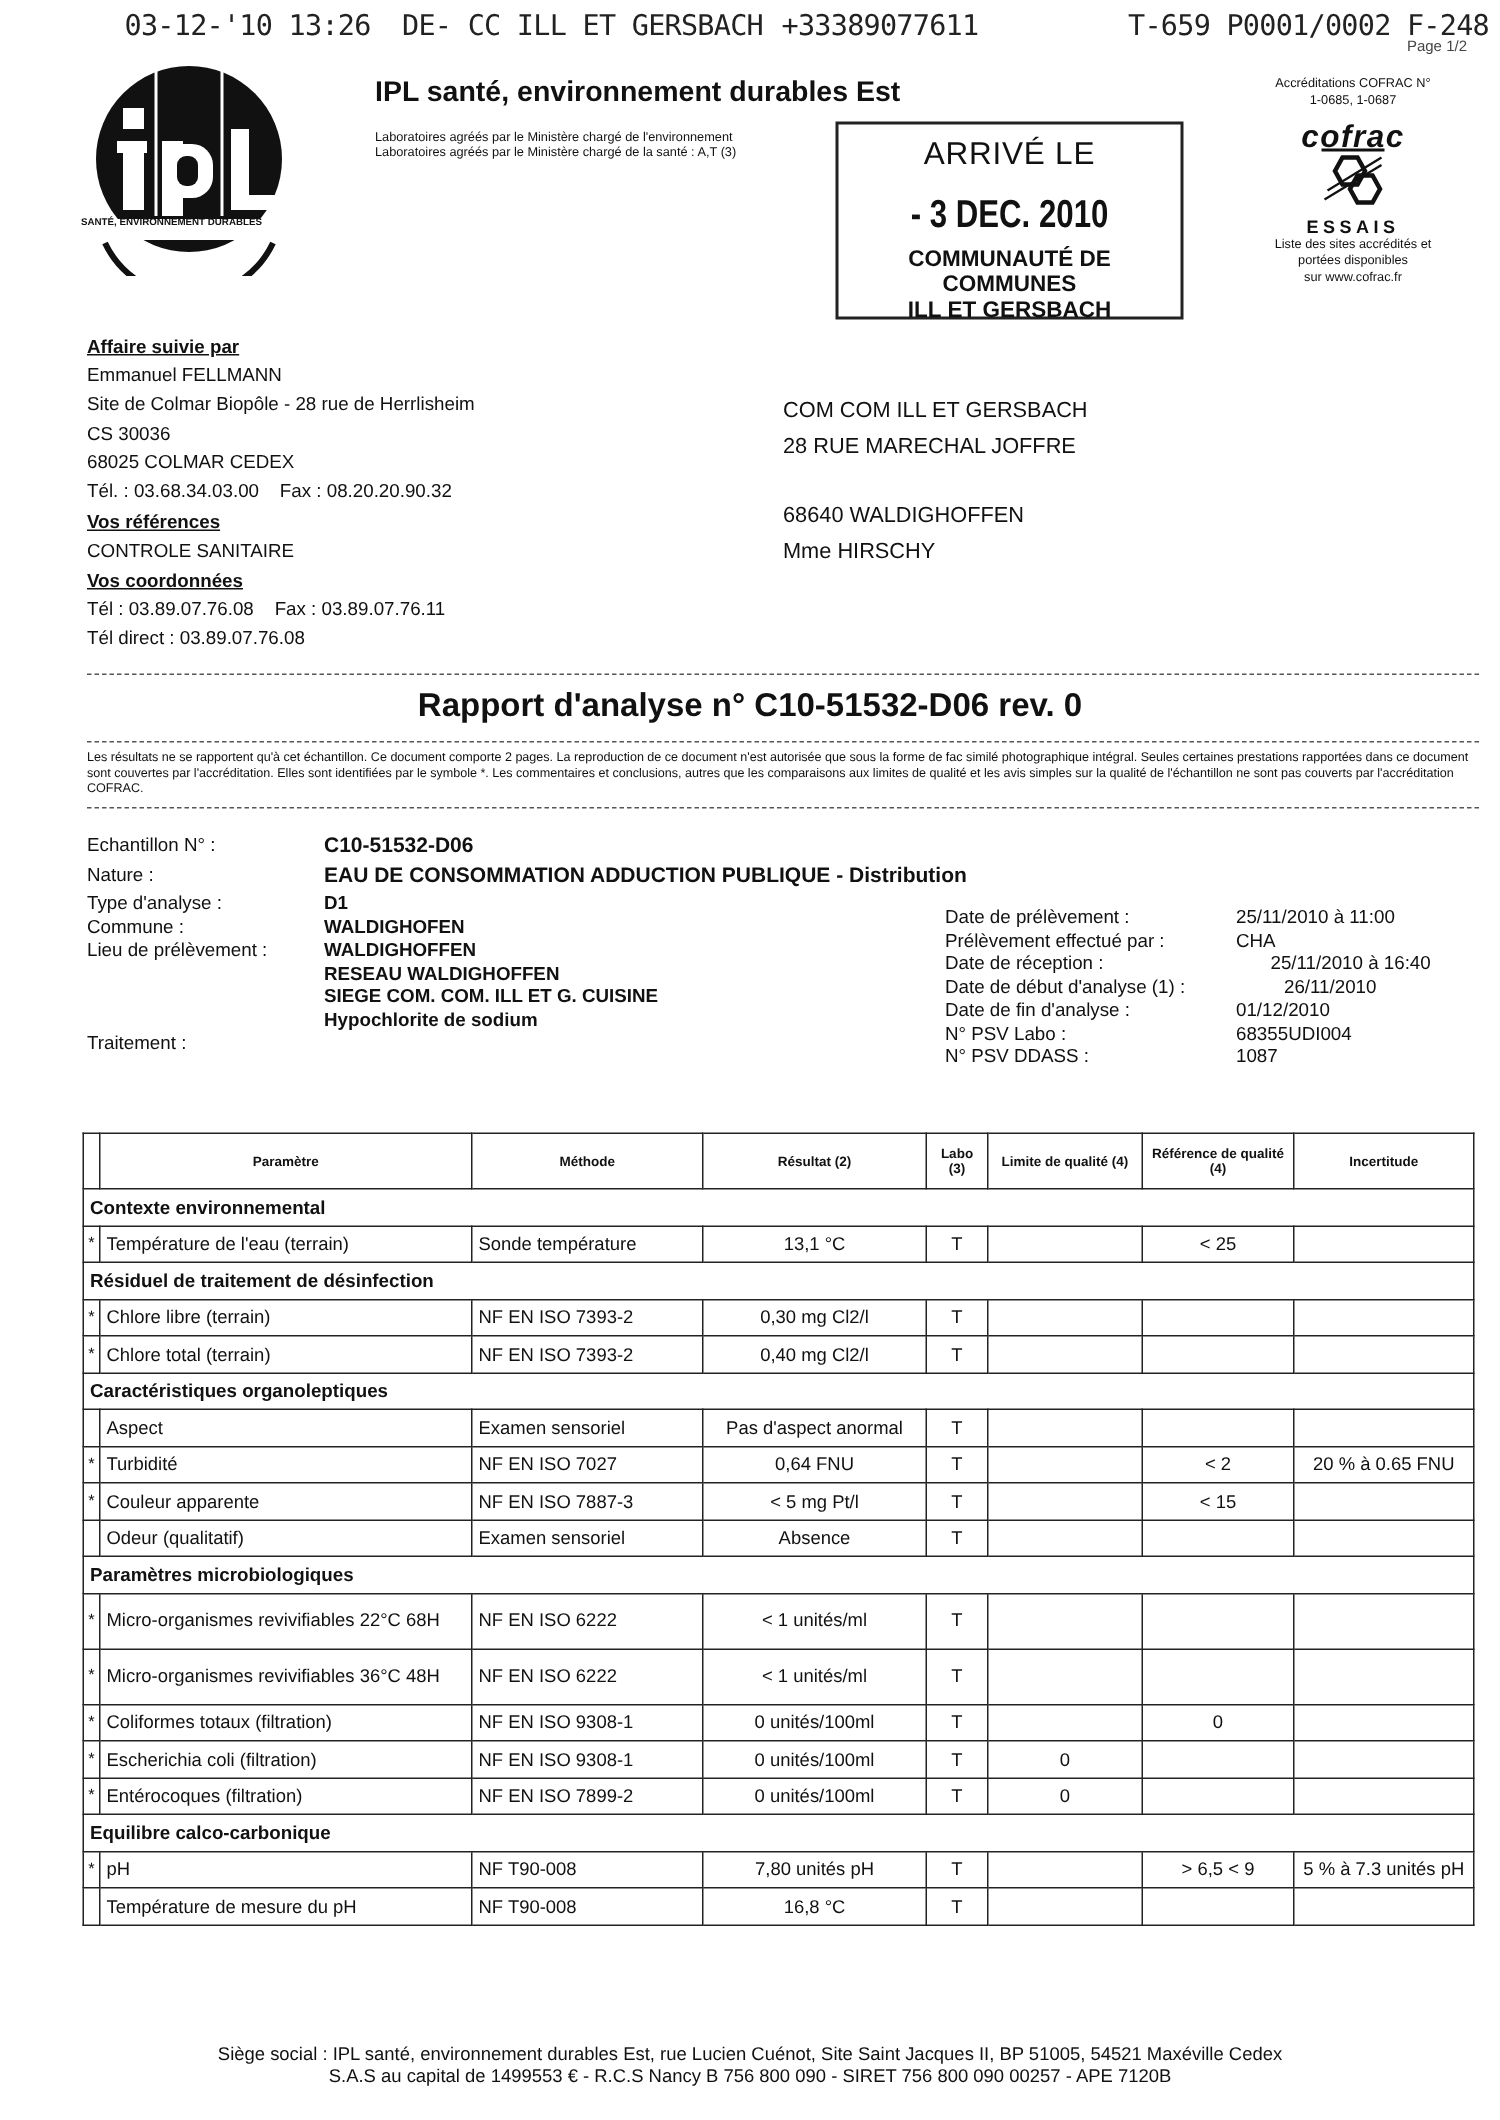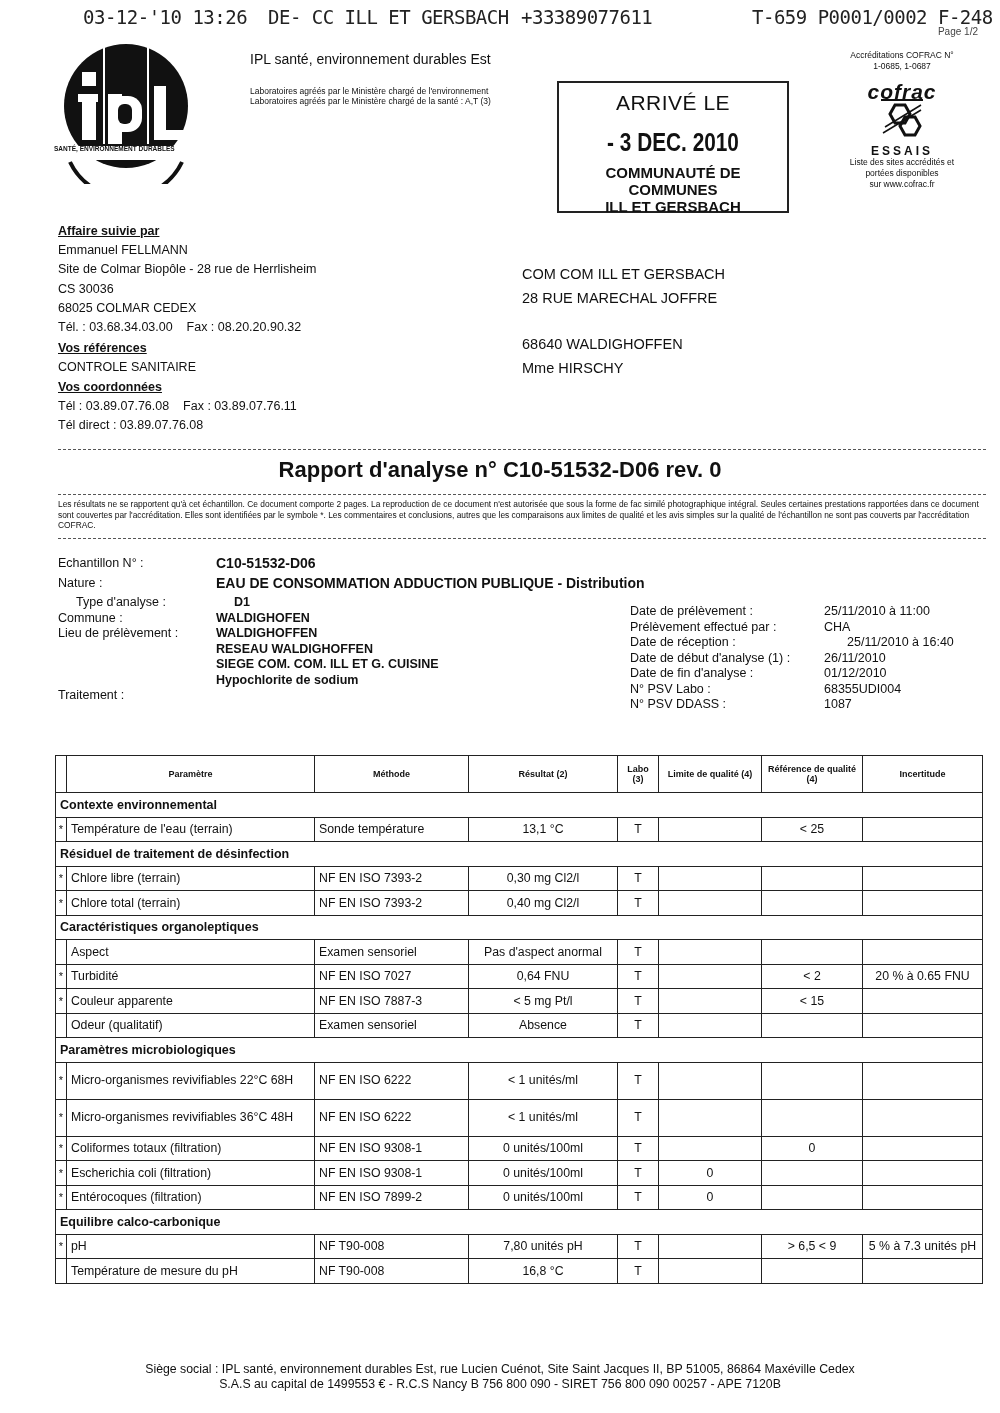--- a/index.html
+++ b/index.html
@@ -1,21 +1,21 @@
 <!DOCTYPE html>
 <html><head>
 <meta charset="utf-8">
 <style>
   html, body { margin:0; padding:0; background:#fff; }
   body { width:1000px; height:1413px; position:relative; overflow:hidden; color:#111; font-family:"Liberation Sans", sans-serif; }
   .abs { position:absolute; }
   .fax { font-family:"DejaVu Sans Mono", monospace; font-size:19px; color:#222; top:6px; letter-spacing:-0.5px; }
   .pg { font-size:10px; top:26px; right:22px; color:#444; }
   .logo { left:56px; top:44px; width:140px; height:140px; }
-  .org-title { left:250px; top:51px; font-weight:normal; font-size:14px; }
+  .org-title { left:250px; top:51px; font-weight:bold; font-size:19px; }
   .org-sub { left:250px; top:86px; font-size:8.5px; line-height:10px; }
   .stamp { left:557px; top:81px; width:228px; height:128px; border:2px solid #222; text-align:center; }
   .stamp .a { font-size:21px; margin-top:8px; letter-spacing:0.5px; }
   .stamp .d { font-size:26px; font-weight:bold; margin-top:12px; font-family:"Liberation Sans Narrow","Liberation Sans",sans-serif; transform:scaleX(0.8); }
   .stamp .c { font-size:15px; font-weight:bold; margin-top:6px; line-height:17px; }
   .cofrac { left:812px; top:50px; width:180px; text-align:center; font-size:8.5px; line-height:11px; }
   .cofrac .brand { font-size:21px; font-weight:bold; font-style:italic; margin-top:14px; letter-spacing:1px; }
   .cofrac .ess { font-size:12px; font-weight:bold; letter-spacing:3px; margin-top:2px; }
   .left-info { left:58px; top:222px; font-size:12.5px; line-height:19.2px; }
   .left-info .h { font-weight:bold; text-decoration:underline; }
@@ -121,21 +121,21 @@
 
 <div class="abs meta" style="left:58px;top:556px;" id="sample-left">
     <div style="display: flex; margin-bottom: 4px;">
       <span style="width: 158px;">Echantillon N° :</span>
       <b style="font-size: 14px;">C10-51532-D06</b>
     </div>
     <div style="display: flex; margin-bottom: 4px;">
       <span style="width: 158px;">Nature :</span>
       <b style="font-size: 14px;">EAU DE CONSOMMATION ADDUCTION PUBLIQUE - Distribution</b>
     </div>
-    <div style="display: flex; margin-left: 18px;">
+    <div style="display: flex;">
       <span style="width: 158px;">Type d'analyse :</span>
       <b>D1</b>
     </div>
     <div style="display: flex;">
       <span style="width: 158px;">Commune :</span>
       <b>WALDIGHOFEN</b>
     </div>
     <div style="display: flex;">
       <span style="width: 158px;">Lieu de prélèvement :</span>
       <b>WALDIGHOFFEN</b>
@@ -159,21 +159,21 @@
       <b style="font-weight: normal;">25/11/2010 à 11:00</b>
     </div>
     <div style="display: flex;">
       <span style="width: 194px;">Prélèvement effectué par :</span>
       <b style="font-weight: normal;">CHA</b>
     </div>
     <div style="display: flex;">
       <span style="width: 194px;">Date de réception :</span>
       <b style="font-weight: normal; margin-left: 23px;">25/11/2010 à 16:40</b>
     </div>
-    <div style="display: flex;">
+    <div style="display: flex; gap: 32px;">
       <span style="width: 194px;">Date de début d'analyse (1) :</span>
       <b style="font-weight: normal;">26/11/2010</b>
     </div>
     <div style="display: flex;">
       <span style="width: 194px;">Date de fin d'analyse :</span>
       <b style="font-weight: normal;">01/12/2010</b>
     </div>
     <div style="display: flex;">
       <span style="width: 194px;">N° PSV Labo :</span>
       <b style="font-weight: normal;">68355UDI004</b>
@@ -350,15 +350,15 @@
         <td class="c">16,8 °C</td>
         <td class="c">T</td>
         <td class="c"></td>
         <td class="c"></td>
         <td class="c"></td>
       </tr>
     </tbody>
 </table>
 
 <div class="abs footer">
-  <div>Siège social  : IPL santé, environnement durables Est, rue Lucien Cuénot, Site Saint Jacques II, BP 51005, 86864 Maxéville Cedex</div>
+  <div>Siège social  : IPL santé, environnement durables Est, rue Lucien Cuénot, Site Saint Jacques II, BP 51005, 54521 Maxéville Cedex</div>
   <div>S.A.S au capital de 1499553 € - R.C.S Nancy B 756 800 090 - SIRET 756 800 090 00257 - APE 7120B</div>
 </div>
 
 </body></html>

